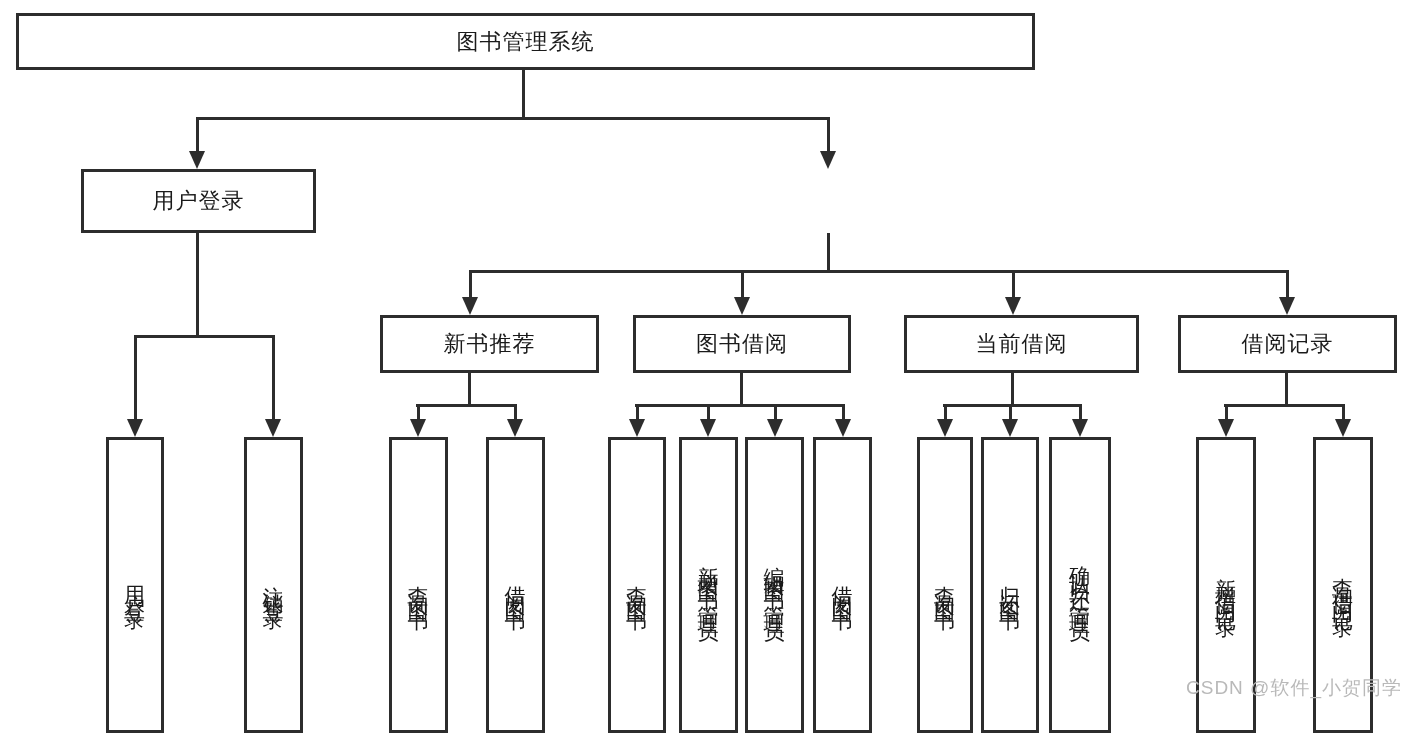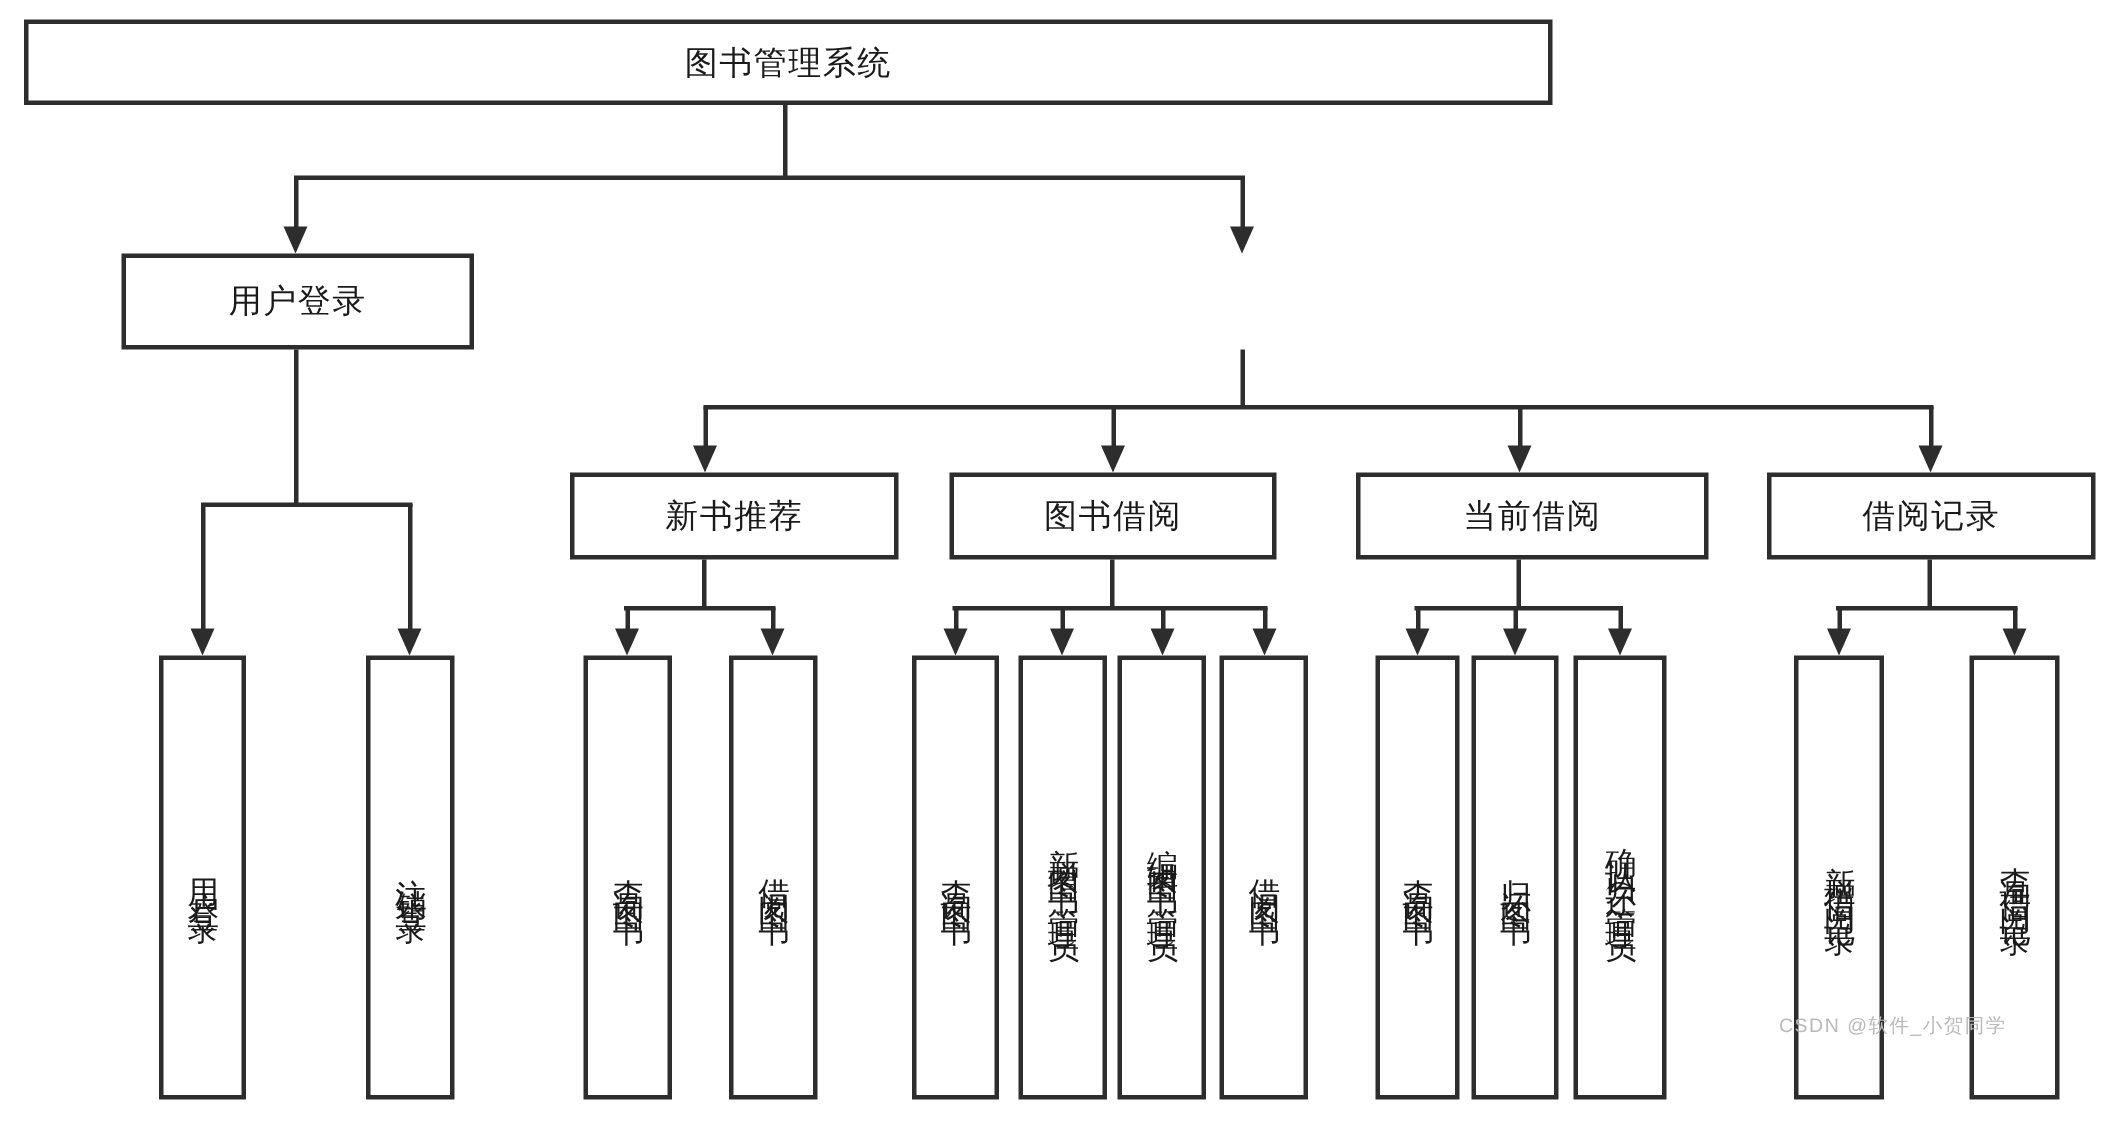--- a/index.html
+++ b/index.html
@@ -66,21 +66,21 @@
     width: 0;
     height: 0;
     border-left: 8px solid transparent;
     border-right: 8px solid transparent;
     border-top: 18px solid var(--line);
   }
   .watermark {
     position: absolute;
     left: 1186px;
     top: 675px;
-    font-size: 13px;
+    font-size: 19px;
     color: var(--watermark);
     letter-spacing: 1px;
     z-index: 5;
     white-space: nowrap;
   }
 </style>
 </head>
 <body>
 
 <div id="canvas">

